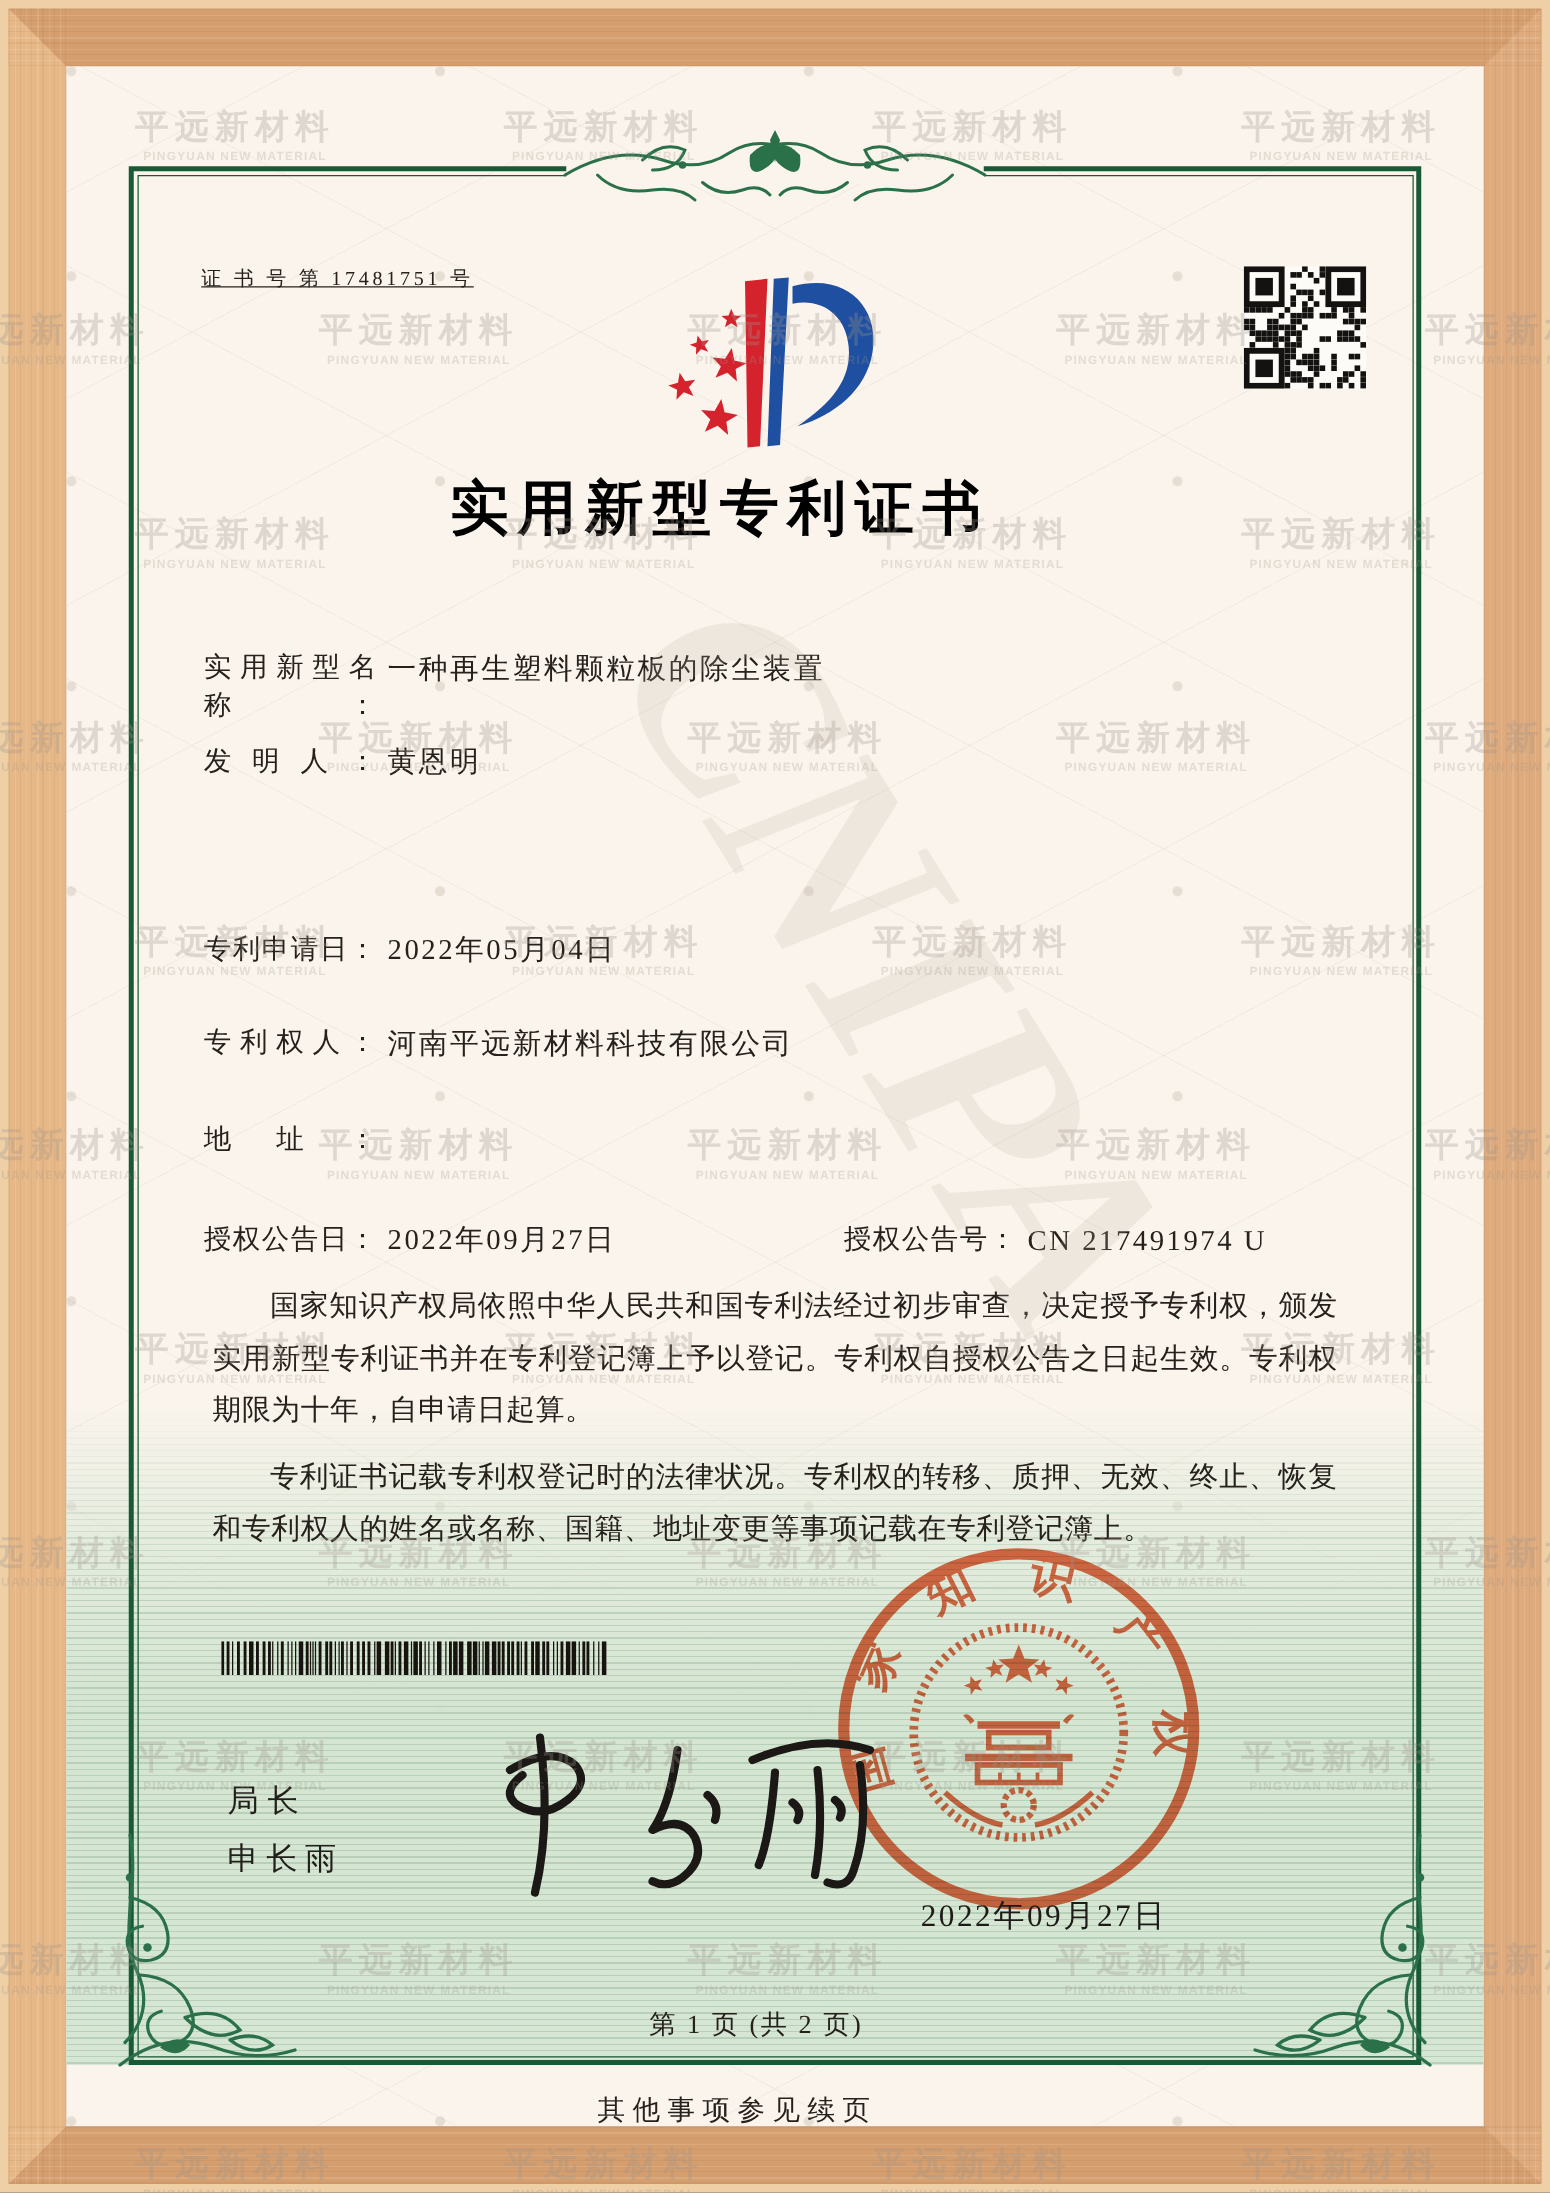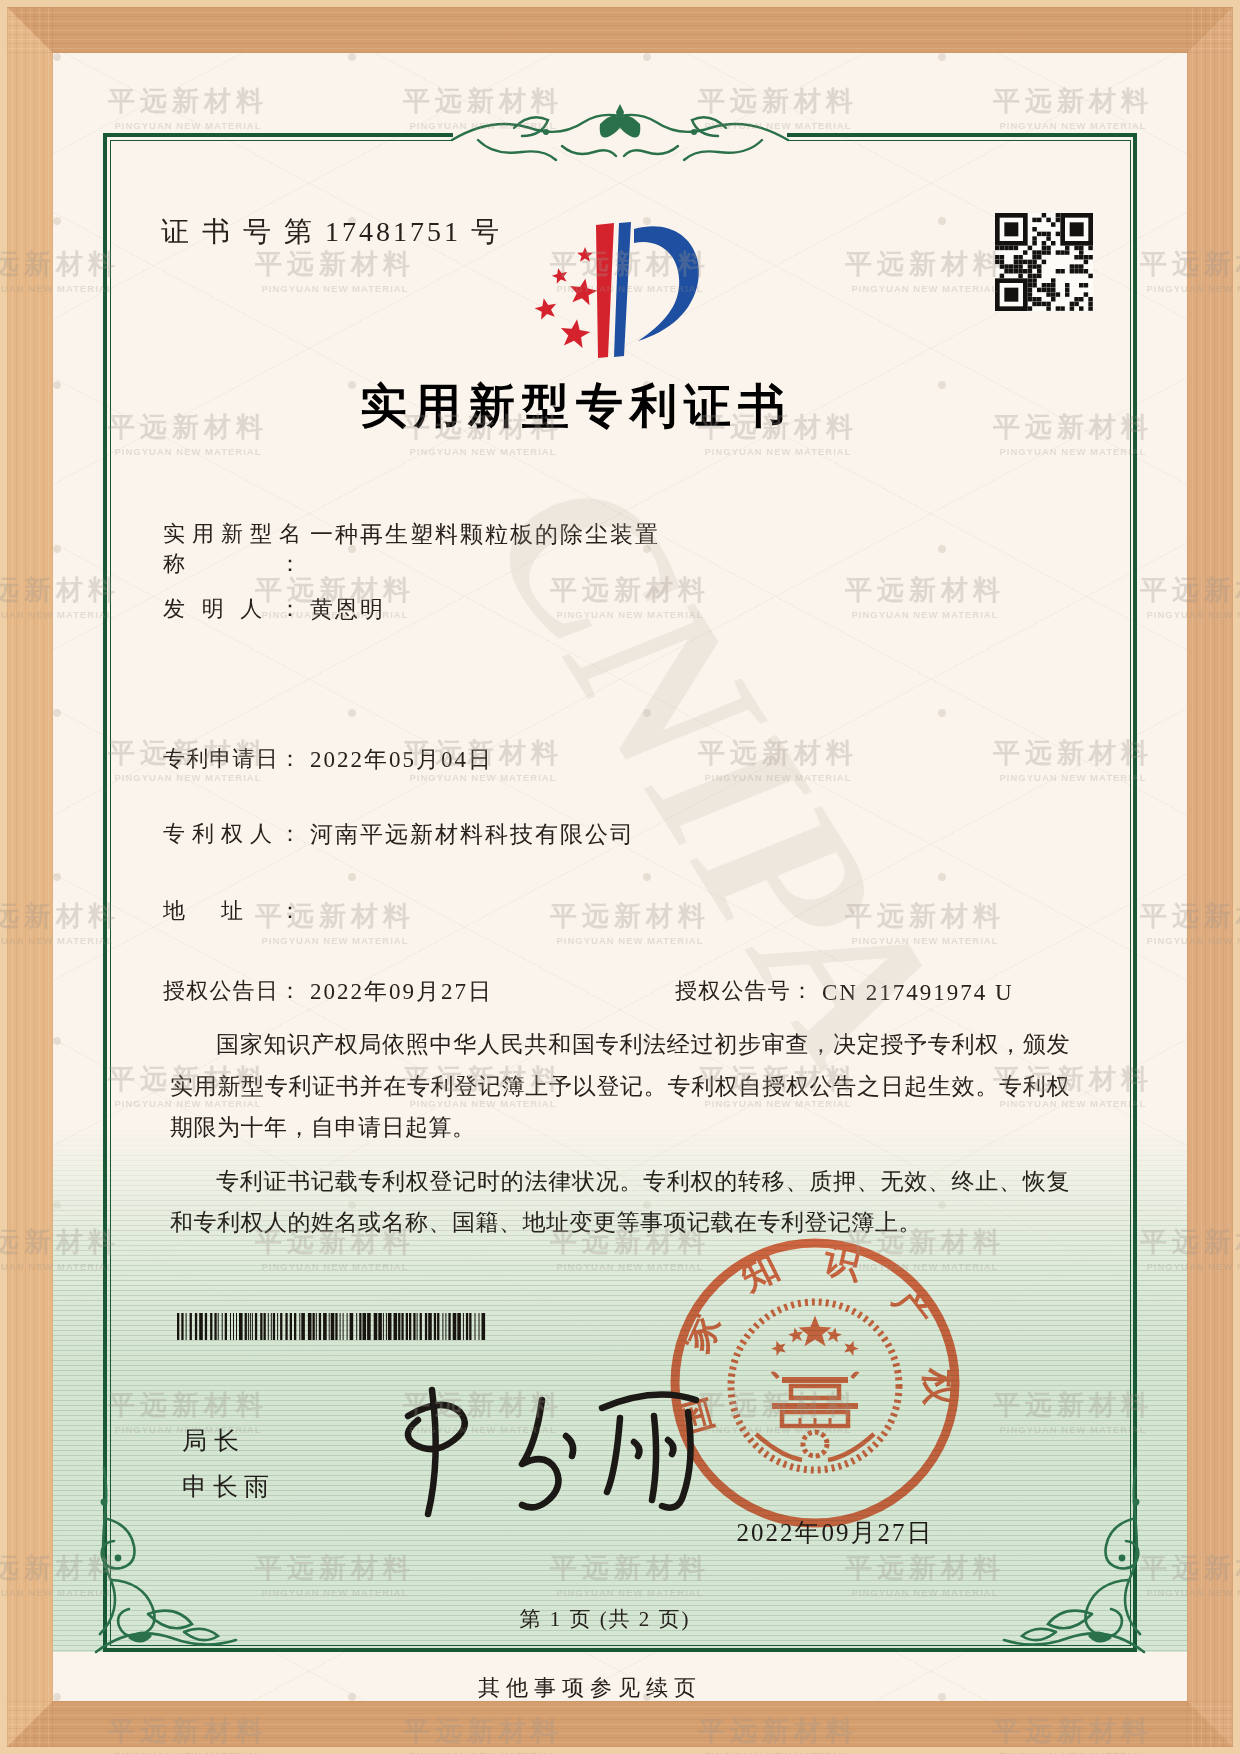--- a/index.html
+++ b/index.html
@@ -31,21 +31,21 @@
      background:repeating-linear-gradient(to bottom,rgba(118,156,126,.30) 0 1px,transparent 1px 5px);
      -webkit-mask-image:linear-gradient(to bottom,transparent 0,#000 30%);
      mask-image:linear-gradient(to bottom,transparent 0,#000 30%);}
   
   .border-frame{position:absolute;left:50px;top:80px;width:1034px;height:1519px;box-sizing:border-box;
      border:4.5px solid #1a5936;}
   .border-frame::before{content:'';position:absolute;inset:2.5px;border:1.5px solid #1a5936;}
   .border-gap{position:absolute;left:400px;top:76px;width:334px;height:18px;background:#faf4ec;}
   .ornament{position:absolute;z-index:4;}
   
-  .cert-no{position:absolute;left:108px;top:160px;font-size:28px;letter-spacing:3px;color:#26211d;}
+  .cert-no{position:absolute;left:108px;top:160px;font-size:16px;letter-spacing:3px;color:#26211d;text-decoration:underline;}
   .title{position:absolute;left:50px;top:322px;width:1034px;text-align:center;
          transform:translateX(-44px);font-size:47px;font-weight:700;letter-spacing:7px;color:#000000;}
   .frow{position:absolute;left:110px;color:#26211d;font-size:23px;display:flex;align-items:flex-start;}
   .flabel{display:inline-block;width:138px;font-size:22px;text-align:justify;text-align-last:justify;flex:none;}
   .fvalue{margin-left:9px;letter-spacing:2px;}
   .fvalue.addr{width:668px;letter-spacing:3px;line-height:40px;}
   .grant2{position:absolute;left:512px;top:0;display:flex;align-items:flex-end;}
   .body-text{position:absolute;left:105px;top:959px;width:924px;font-size:23px;line-height:41.5px;
              text-align:justify;color:#26211d;letter-spacing:.5px;}
   .body-text p{margin:12px;text-indent:2em;}

